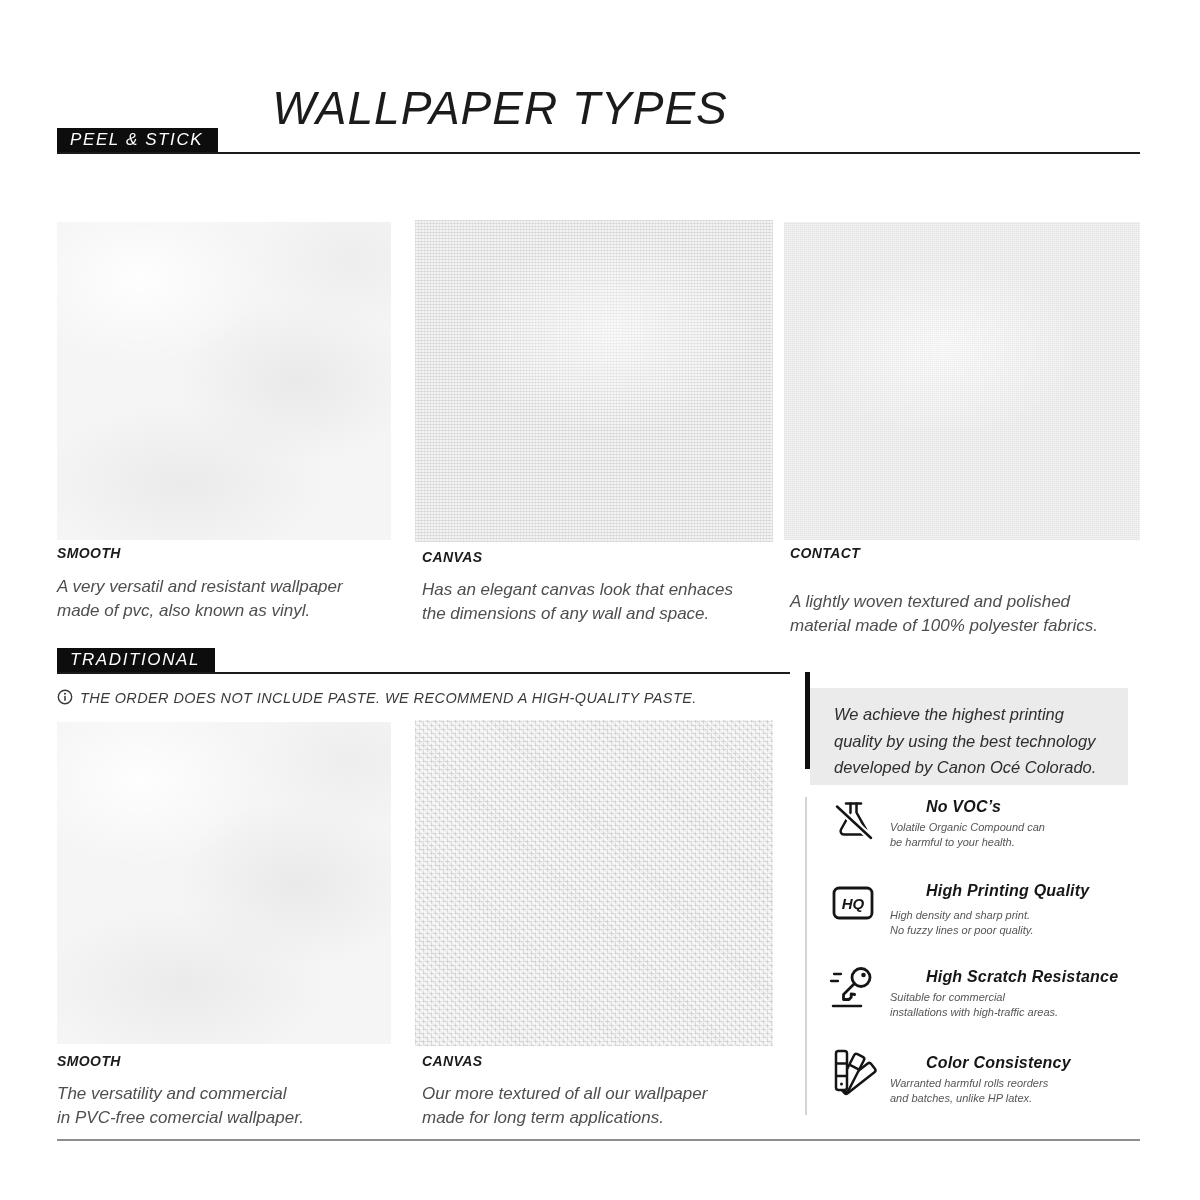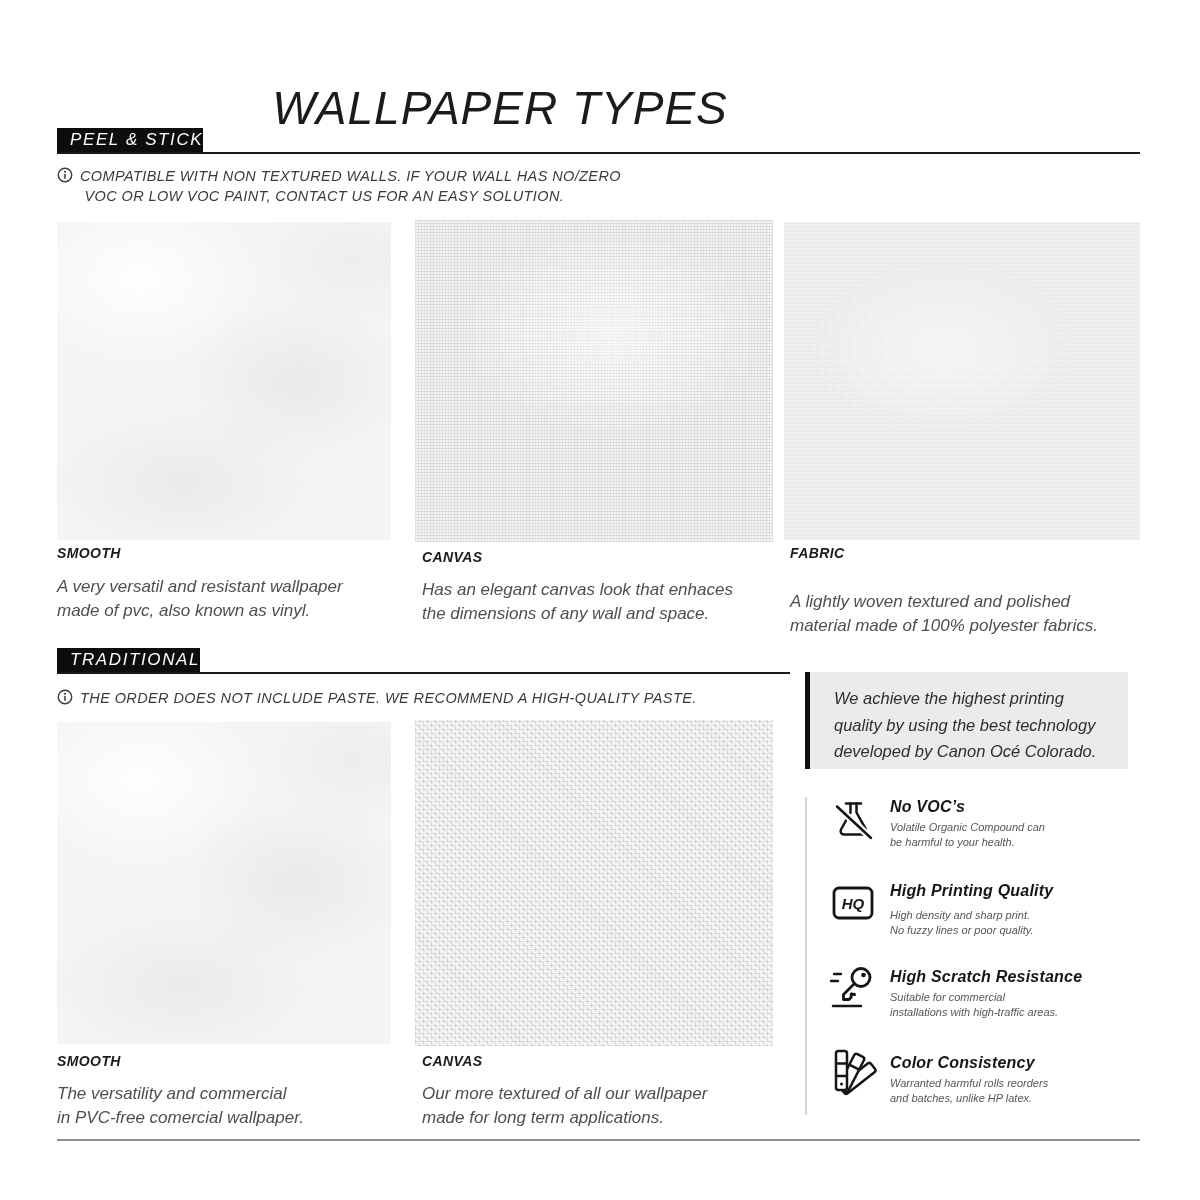--- a/index.html
+++ b/index.html
@@ -7,21 +7,21 @@
     position:relative;width:1200px;height:1200px;background:#ffffff;overflow:hidden;
     font-family:"Liberation Sans","DejaVu Sans",sans-serif;color:#1c1c1c;font-style:italic;
   }
   .page-title{
     position:absolute;left:0;top:50px;width:1000px;text-align:center;
     font-size:46px;font-weight:400;letter-spacing:1px;color:#1b1b1b;
   }
   .sec-label{
     position:absolute;background:#0d0d0d;color:#ffffff;
     font-size:17px;font-weight:400;letter-spacing:1.6px;
-    padding:2px 0 4px 13px;line-height:20px;
+    padding:2px 15px 4px 13px;line-height:20px;
   }
   .hrule{position:absolute;height:2px;background:#1a1a1a;}
   .note{
     position:absolute;display:flex;gap:7px;align-items:flex-start;
     font-size:14.5px;line-height:1.38;letter-spacing:.4px;color:#3a3a3a;
   }
   .note svg{flex:0 0 auto;margin-top:1px;}
   .pre{white-space:pre-line;}
   .swatch{position:absolute;}
   .tex-smooth{
@@ -49,61 +49,52 @@
   .tex-canvas-rough{
     background-color:#f1f1f1;
     background-image:
       repeating-linear-gradient(45deg, rgba(255,255,255,.55) 0 2px, rgba(0,0,0,0) 2px 5px),
       repeating-linear-gradient(0deg, rgba(178,178,178,.42) 0 1px, rgba(0,0,0,0) 1px 4px),
       repeating-linear-gradient(90deg, rgba(178,178,178,.36) 0 1px, rgba(0,0,0,0) 1px 4px);
   }
   .swatch-name{position:absolute;font-size:14px;font-weight:600;letter-spacing:.4px;color:#1b1b1b;}
   .swatch-desc{position:absolute;font-size:17px;line-height:1.4;color:#4e4e4e;}
   .callout-bar{position:absolute;background:#0f0f0f;}
-  .callout{position:absolute;background:#ebebeb;}
+  .callout{position:absolute;background:#ebebeb;margin-top:16px;}
   .callout-text{margin:13px 20px 0 24px;font-size:16.5px;line-height:1.62;color:#2e2e2e;}
   .vline{position:absolute;width:2px;background:#d4d4d4;}
-  .feat-title{position:absolute;font-size:16px;font-weight:700;color:#161616;letter-spacing:.2px;}
+  .feat-title{position:absolute;font-size:16px;font-weight:700;color:#161616;letter-spacing:.2px;margin-left:36px;}
   .feat-desc{position:absolute;font-size:11px;line-height:1.38;color:#565656;}
   .feat-icon{position:absolute;}
   .bottom-rule{position:absolute;height:2px;background:#8e8e8e;}
 </style>
 </head>
 <body>
 
 <div class="page">
 
   <h1 class="page-title">WALLPAPER TYPES</h1>
 
   <div class="sec-label" style="left:57px;top:128px;">PEEL &amp; STICK</div>
   <div class="hrule" style="left:57px;top:152px;width:1083px;"></div>
 
-  <div class="note" style="left:57px;top:166px;width:620px;">
-    <svg width="16" height="16" viewBox="0 0 16 16">
-      <circle cx="8" cy="8" r="6.7" fill="none" stroke="#3a3a3a" stroke-width="1.4"></circle>
-      <circle cx="8" cy="4.7" r="1.05" fill="#3a3a3a"></circle>
-      <rect x="7.22" y="6.7" width="1.56" height="5.2" rx="0.75" fill="#3a3a3a"></rect>
-    </svg>
-    <span class="pre">COMPATIBLE WITH NON TEXTURED WALLS. IF YOUR WALL HAS NO/ZERO
-&nbsp;VOC OR LOW VOC PAINT, CONTACT US FOR AN EASY SOLUTION.</span>
-  </div>
 
   <div class="swatch tex-smooth" style="left:57px;top:222px;width:334px;height:318px;"></div>
   <div class="swatch tex-canvas" style="left:415px;top:220px;width:358px;height:322px;"></div>
   <div class="swatch tex-fabric" style="left:784px;top:222px;width:356px;height:318px;"></div>
 
   <div class="swatch-name" style="left:57px;top:545px;">SMOOTH</div>
   <div class="swatch-desc pre" style="left:57px;top:575px;width:345px;">A very versatil and resistant wallpaper
 made of pvc, also known as vinyl.</div>
 
   <div class="swatch-name" style="left:422px;top:549px;">CANVAS</div>
   <div class="swatch-desc pre" style="left:422px;top:578px;width:355px;">Has an elegant canvas look that enhaces
 the dimensions of any wall and space.</div>
 
-  <div class="swatch-name" style="left:790px;top:545px;">FABRIC</div>
+  <div class="swatch-name" style="left:790px;top:545px;">CONTACT</div>
   <div class="swatch-desc pre" style="left:790px;top:573px;width:355px;margin-top:17px;">A lightly woven textured and polished
 material made of 100% polyester fabrics.</div>
 
   <div class="sec-label" style="left:57px;top:648px;">TRADITIONAL</div>
   <div class="hrule" style="left:57px;top:672px;width:733px;"></div>
 
   <div class="note" style="left:57px;top:688px;width:660px;">
     <svg width="16" height="16" viewBox="0 0 16 16">
       <circle cx="8" cy="8" r="6.7" fill="none" stroke="#3a3a3a" stroke-width="1.4"></circle>
       <circle cx="8" cy="4.7" r="1.05" fill="#3a3a3a"></circle>

